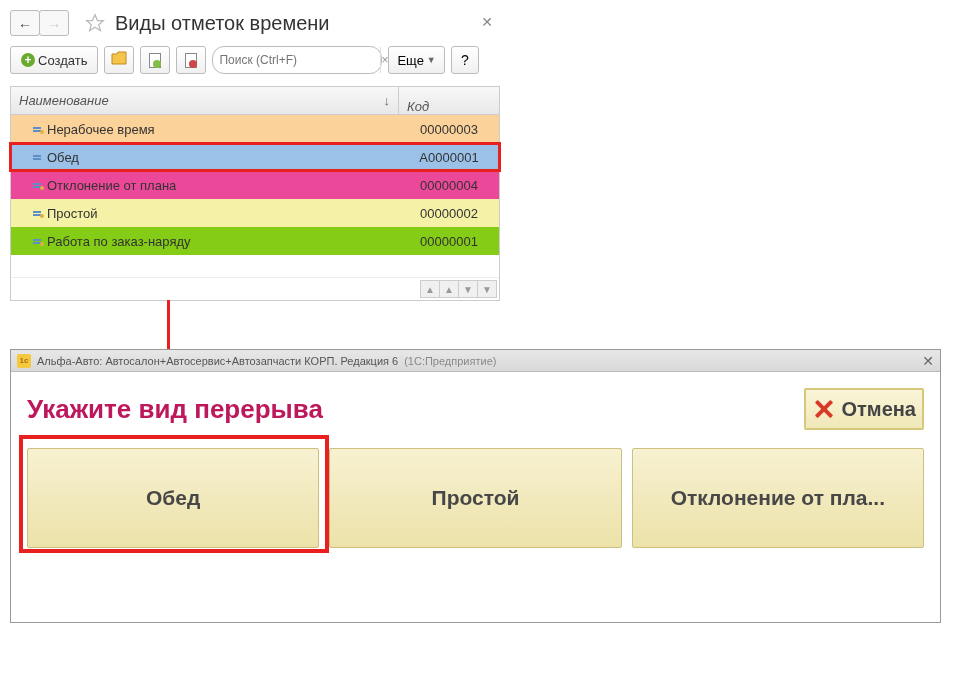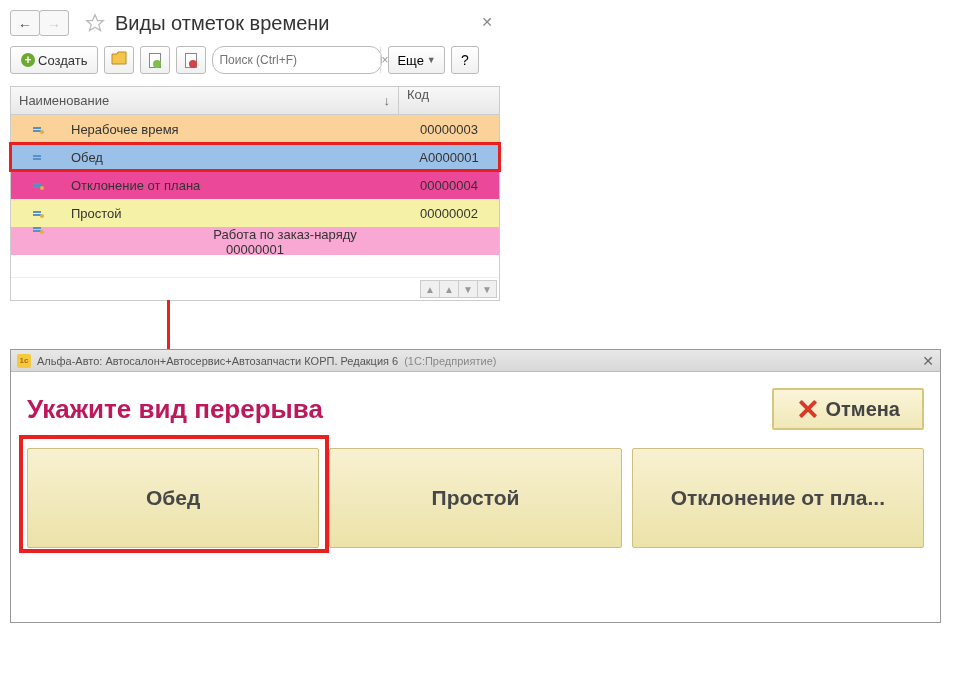--- a/index.html
+++ b/index.html
@@ -24,56 +24,56 @@
     .page-icon { width: 12px; height: 15px; border: 1px solid #888; position: relative; background: #fff; }
     .page-icon::after { content: ''; position: absolute; right: -1px; bottom: -1px; width: 8px; height: 8px; background: #7fbf4a; border-radius: 50%; }
     .page-icon.red::after { background: #d04545; }
     .search-wrap { display: flex; border: 1px solid #bbb; border-radius: 12px; height: 28px; width: 170px; align-items: center; }
     .search-wrap input { border: none; outline: none; height: 100%; padding: 0 6px; font-size: 12px; color: #888; flex: 1; background: transparent; }
     .search-wrap .x { width: 22px; height: 100%; border-left: 1px solid #ddd; display: flex; align-items: center; justify-content: center; color: #999; cursor: pointer; font-size: 12px; }
     .more-btn { height: 28px; padding: 0 8px; border: 1px solid #bbb; background: linear-gradient(#fff,#f0f0f0); border-radius: 3px; display: flex; align-items: center; gap: 3px; cursor: pointer; font-size: 13px; }
     .help-btn { width: 28px; height: 28px; border: 1px solid #bbb; background: linear-gradient(#fff,#f0f0f0); border-radius: 3px; display: flex; align-items: center; justify-content: center; cursor: pointer; font-size: 14px; }
 
     .grid { border: 1px solid #ccc; width: 490px; }
-    .grid-head { display: flex; background: linear-gradient(#f8f8f8,#e8e8e8); border-bottom: 1px solid #ccc; height: 28px; align-items: flex-start; font-size: 13px; color: #555; }
+    .grid-head { display: flex; background: linear-gradient(#f8f8f8,#e8e8e8); border-bottom: 1px solid #ccc; height: 28px; align-items: flex-end; font-size: 13px; color: #555; font-style: italic; }
     .gh-name { flex: 1; padding: 0 8px; border-right: 1px solid #ccc; display: flex; align-items: center; height: 100%; position: relative; }
     .gh-name .sort { position: absolute; right: 8px; font-size: 13px; color: #666; }
     .gh-code { width: 100px; padding: 0 8px; text-align: left; }
     .grid-body { }
     .grid-row { display: flex; height: 28px; align-items: center; font-size: 13px; color: #333; position: relative; }
-    .gr-name { flex: 1; padding-left: 28px; display: flex; align-items: flex-end; gap: 4px; margin-left: 32px; }
+    .gr-name { flex: 1; padding-left: 36px; display: flex; align-items: flex-end; gap: 4px; }
     .gr-code { width: 100px; padding: 0 8px; text-align: center; }
     .row-icon { width: 9px; height: 4px; position: absolute; left: 22px; }
     .row-icon .bar { width: 8px; height: 2px; background: #5a8fc7; margin-bottom: 1px; }
     .row-icon .dot { width: 4px; height: 4px; background: #e0b040; border-radius: 50%; position: absolute; right: -2px; bottom: -3px; }
     .row0 { background: #fbd29a; }
     .row1 { background: #9bc1e8; }
     .row2 { background: #ec4899; }
     .row3 { background: #f5f2a8; }
-    .row4 { background: #f9a8d4; flex-direction: column; }
+    .row4 { background: #84cc16; }
     .row5 { background: #fdf3d6; }
     .row5 .gr-name span.txt { background: #f7c95f; padding: 2px 4px; border: 1px dotted #c08a20; }
     .sel-frame { position: absolute; border: 3px solid #e82020; pointer-events: none; }
     .grid-space { height: 22px; background: #fff; }
     .grid-footer { display: flex; justify-content: flex-end; gap: 0; padding: 2px; border-top: 1px solid #eee; }
     .gf-btn { width: 20px; height: 18px; border: 1px solid #ccc; background: #f0f0f0; display: flex; align-items: center; justify-content: center; font-size: 10px; color: #999; cursor: pointer; margin-left: -1px; }
 
     
     .arrow-line { position: absolute; width: 3px; background: #e82020; }
     .arrow-head { position: absolute; width: 0; height: 0; border-left: 9px solid transparent; border-right: 9px solid transparent; border-top: 16px solid #e82020; }
 
     
     .win2 { margin-top: 48px; border: 1px solid #999; position: relative; background: #fff; width: 931px; }
     .win2-title { height: 22px; background: linear-gradient(#e8e8e8,#d8d8d8); display: flex; align-items: center; padding: 0 6px; gap: 6px; font-size: 11px; color: #555; border-bottom: 1px solid #bbb; }
     .win2-title .logo { width: 14px; height: 14px; background: #f5c93d; border-radius: 2px; display: flex; align-items: center; justify-content: center; font-size: 8px; font-weight: bold; color: #b06a10; }
     .win2-title .close { margin-left: auto; font-size: 14px; color: #666; cursor: pointer; }
     .win2-body { padding: 16px; min-height: 250px; }
     .win2-head-row { display: flex; align-items: center; justify-content: space-between; margin-bottom: 18px; }
     .win2-heading { font-size: 26px; font-weight: bold; color: #be185d; }
-    .cancel-btn { height: 42px; padding: 0 22px; border: 2px solid #d6c87a; background: linear-gradient(#faf5d9,#f0e8b8); border-radius: 2px; display: flex; align-items: center; gap: 8px; cursor: pointer; font-size: 20px; font-weight: bold; color: #444; }
+    .cancel-btn { height: 42px; padding: 0 6px; border: 2px solid #d6c87a; background: linear-gradient(#faf5d9,#f0e8b8); border-radius: 2px; display: flex; align-items: center; gap: 8px; cursor: pointer; font-size: 20px; font-weight: bold; color: #444; }
     .cancel-btn .x-icon { position: relative; width: 22px; height: 22px; }
     .cancel-btn .x-icon::before, .cancel-btn .x-icon::after { content: ''; position: absolute; left: 10px; top: 0; width: 4px; height: 22px; background: #d83a2a; border-radius: 1px; }
     .cancel-btn .x-icon::before { transform: rotate(45deg); }
     .cancel-btn .x-icon::after { transform: rotate(-45deg); }
 
     .choices { display: flex; gap: 10px; }
     .choice-btn { flex: 1; height: 100px; border: 1px solid #cdbf7f; background: linear-gradient(#f7f1d1,#ece2a9); border-radius: 2px; display: flex; align-items: center; justify-content: center; font-size: 21px; font-weight: bold; color: #474747; cursor: pointer; white-space: nowrap; overflow: hidden; }
     .choice-frame { position: absolute; border: 4px solid #e82020; pointer-events: none; }
   </style>
 </head>

